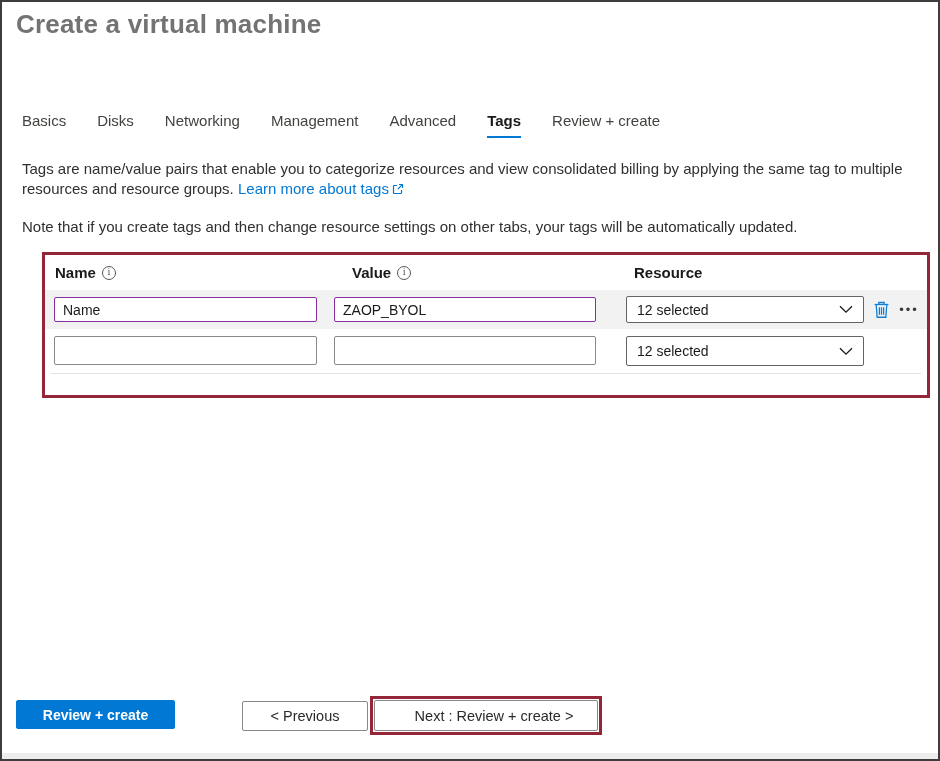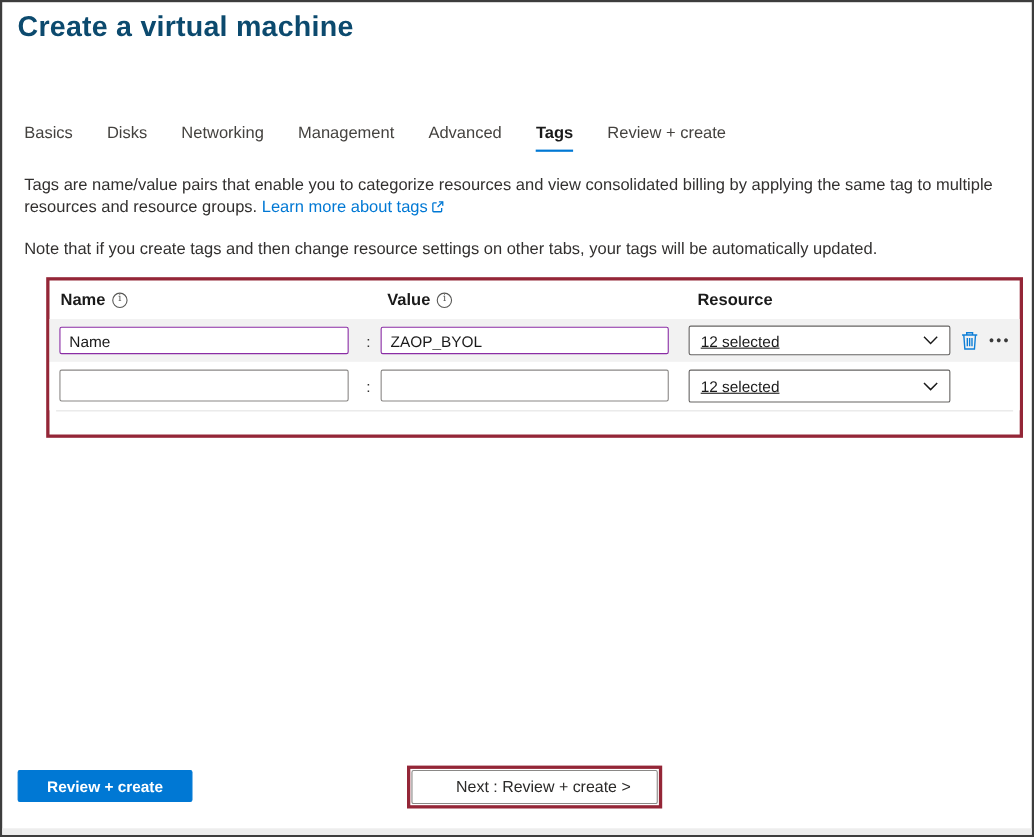--- a/index.html
+++ b/index.html
@@ -1,19 +1,19 @@
 <!DOCTYPE html>
 <html><head>
 <meta charset="utf-8">
 <style>
   * { margin:0; padding:0; box-sizing:border-box; }
   body { background:#c9c9c9; font-family:"Liberation Sans","DejaVu Sans",sans-serif; }
   .frame { position:relative; width:940px; height:761px; background:#ffffff; border:2px solid #3d3d3d; overflow:hidden; }
 
-  .page-title { position:absolute; left:14px; top:7px; font-size:26px; font-weight:700; color:#0c4a6e; letter-spacing:.2px; }
+  .page-title { position:absolute; left:14px; top:7px; font-size:26px; font-weight:700; color:#737373; letter-spacing:.2px; }
 
   .tabs { position:absolute; left:20px; top:110px; display:flex; gap:31px; }
   .tab { font-size:15px; color:#44423f; padding-bottom:7px; border-bottom:2px solid transparent; cursor:pointer; white-space:nowrap; }
   .tab.active { color:#1a1a1a; font-weight:700; border-bottom-color:#0078d4; }
 
   .desc { position:absolute; left:20px; top:157px; width:884px; font-size:15px; line-height:19.5px; color:#32302f; }
   .link { color:#0078d4; text-decoration:none; cursor:pointer; white-space:nowrap; }
   .ext-icon { margin-left:3px; vertical-align:-1px; }
   .note { position:absolute; left:20px; top:216px; width:904px; font-size:15px; color:#32302f; }
 
@@ -25,25 +25,25 @@
                font-family:"DejaVu Serif",serif; }
 
   .trow { position:absolute; left:0; width:100%; }
   .trow1 { top:35px; height:39px; background:#f2f2f2; }
   .trow2 { top:74px; height:44px; background:#fff; }
   .cell-input { position:absolute; top:7px; height:25px; background:#fff; border:1px solid #8a8886; border-radius:2px;
                 font-size:14px; color:#1a1a1a; padding:0 8px; font-family:inherit; outline:none; }
   .trow1 .cell-input { border-color:#8a2da5; }
   .trow2 .cell-input { height:29px; }
   .in-name { left:9px; width:263px; }
-  .in-value { left:301px; width:262px; }
+  .in-value { left:289px; width:262px; }
   .colon { position:absolute; left:281px; top:0; height:100%; width:18px; display:flex; align-items:center; justify-content:center; font-size:14px; color:#323130; }
 
   .dropdown { position:absolute; left:581px; width:238px; background:#fff; border:1px solid #666463; border-radius:2px;
-              display:flex; align-items:center; justify-content:space-between; padding:0 10px 0 10px; font-size:14px; color:#1a1a1a; cursor:pointer;text-decoration:underline; }
+              display:flex; align-items:center; justify-content:space-between; padding:0 10px 0 10px; font-size:14px; color:#1a1a1a; cursor:pointer; }
   .trow1 .dropdown { top:6px; height:27px; }
   .trow2 .dropdown { top:7px; height:30px; }
 
   .trash-btn { position:absolute; left:825px; top:8px; width:22px; height:23px; background:none; border:none; cursor:pointer;
                display:flex; align-items:center; justify-content:center; }
   .more-btn { position:absolute; left:849px; top:8px; width:30px; height:23px; background:none; border:none; cursor:pointer;
               font-size:13px; letter-spacing:2px; color:#3a3a3a; display:flex; align-items:center; justify-content:center; font-family:inherit; }
   .sep { position:absolute; top:118px; left:6px; width:calc(100% - 12px); border-top:1px solid #e3e3e3; }
 
   .btn { display:flex; align-items:center; justify-content:center; font-family:inherit; cursor:pointer; border-radius:2px; }
@@ -130,18 +130,19 @@
         <svg width="14" height="9" viewBox="0 0 14 9" fill="none">
             <path d="M1 1.2 7 7.2 13 1.2" stroke="#1a1a1a" stroke-width="1.3"></path>
           </svg>
       </div>
     </div>
 
     <div class="sep"></div>
   </div>
 
   <button class="btn btn-review">Review + create</button>
+  <button class="btn btn-previous">&lt; Previous</button>
   <div class="next-wrap">
     <button class="btn btn-next">Next : Review + create &gt;</button>
   </div>
 
   <div class="bottom-strip"></div>
 </div>
 
 </body></html>

